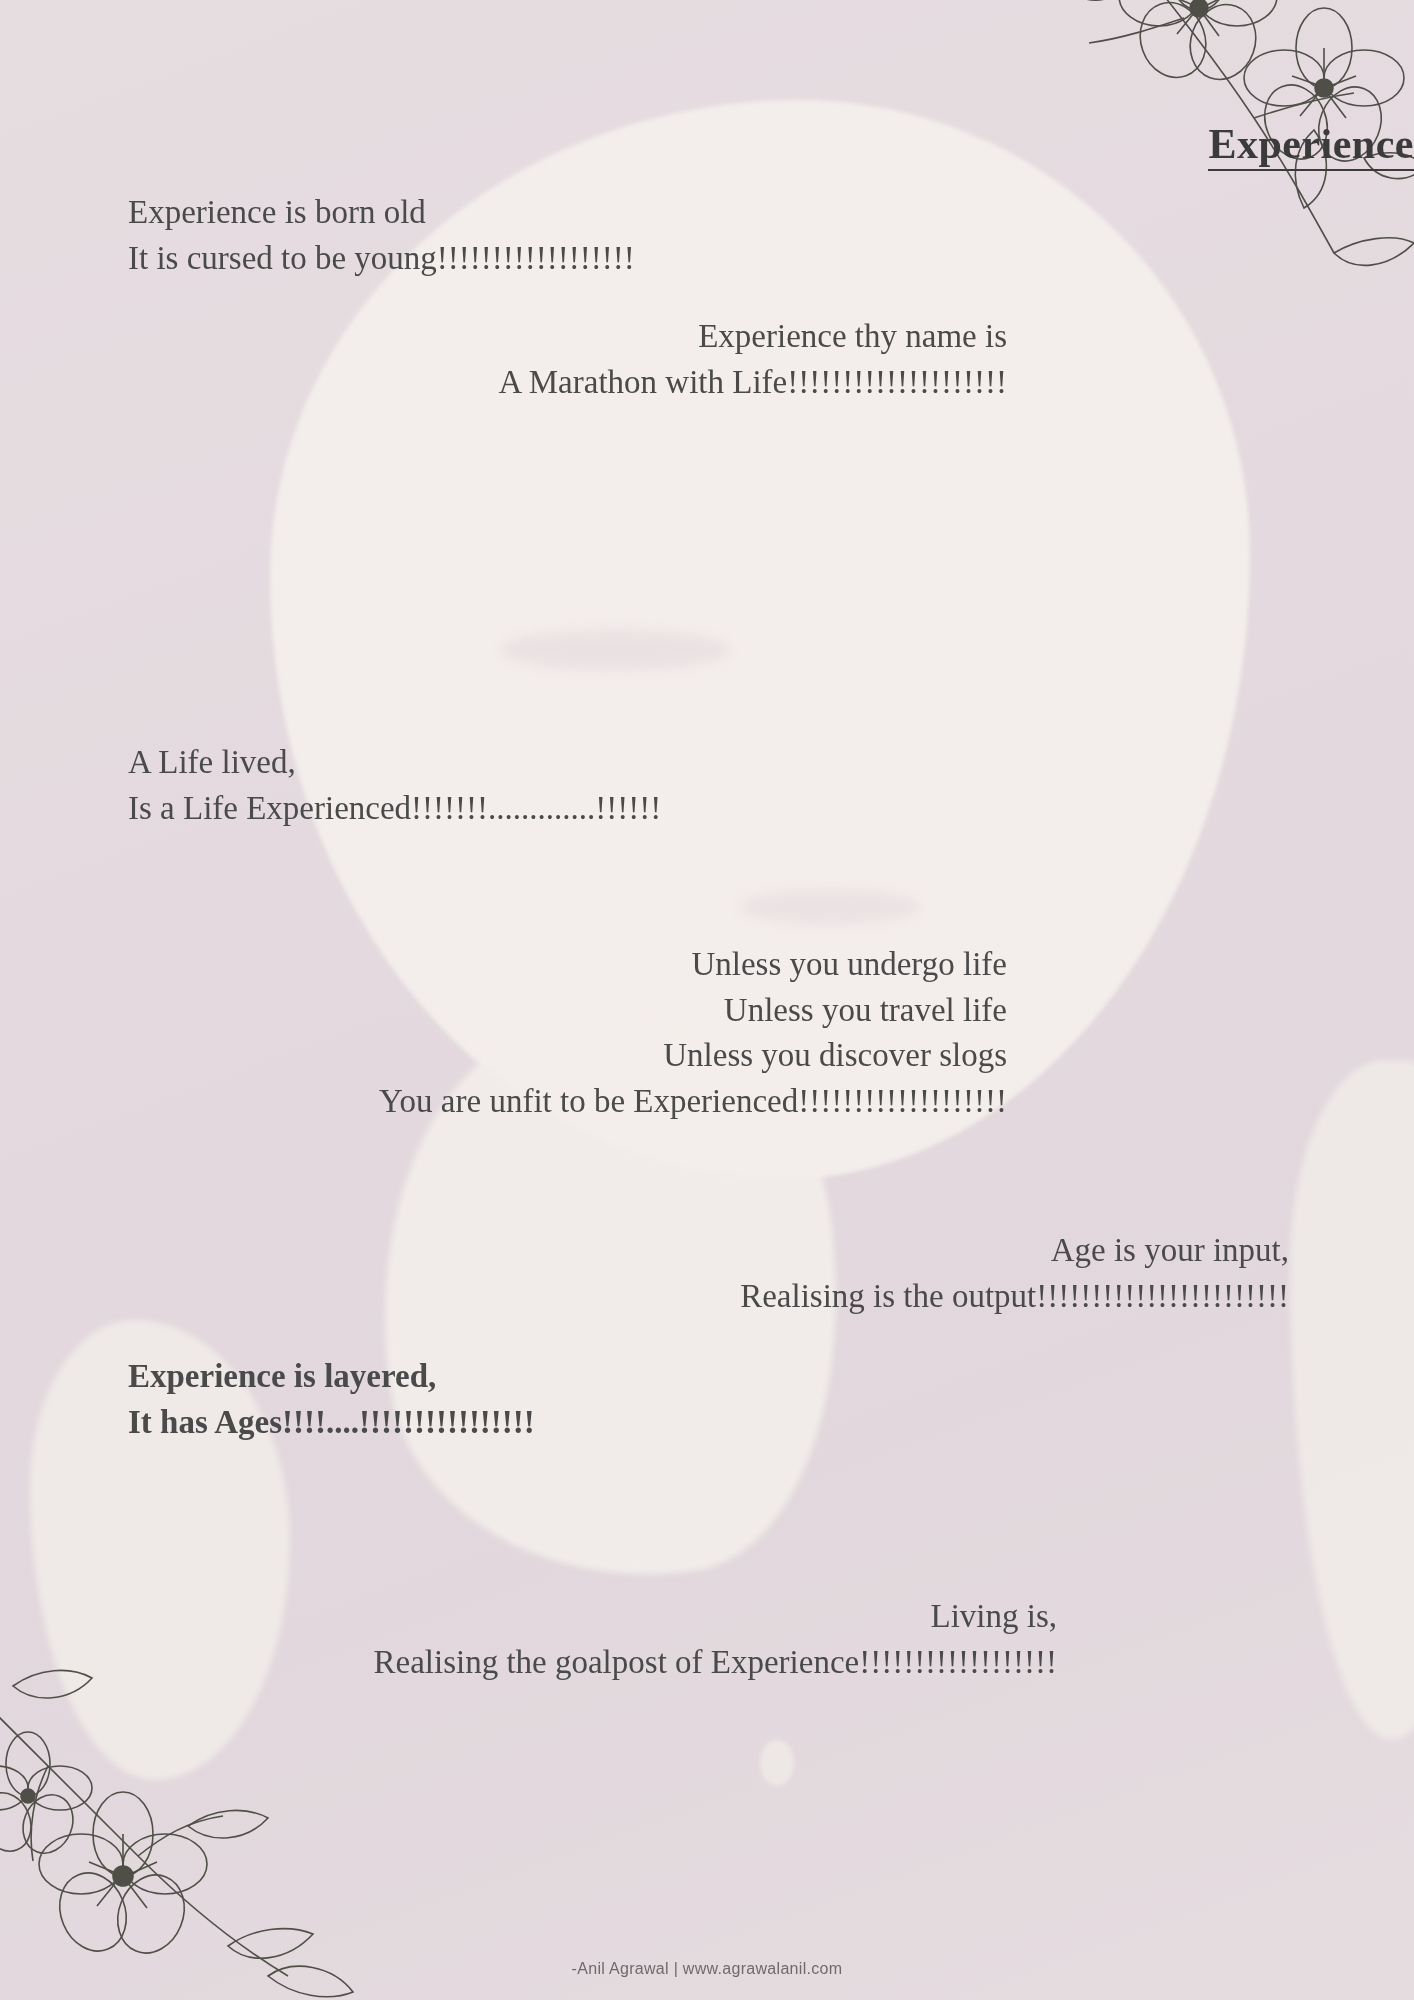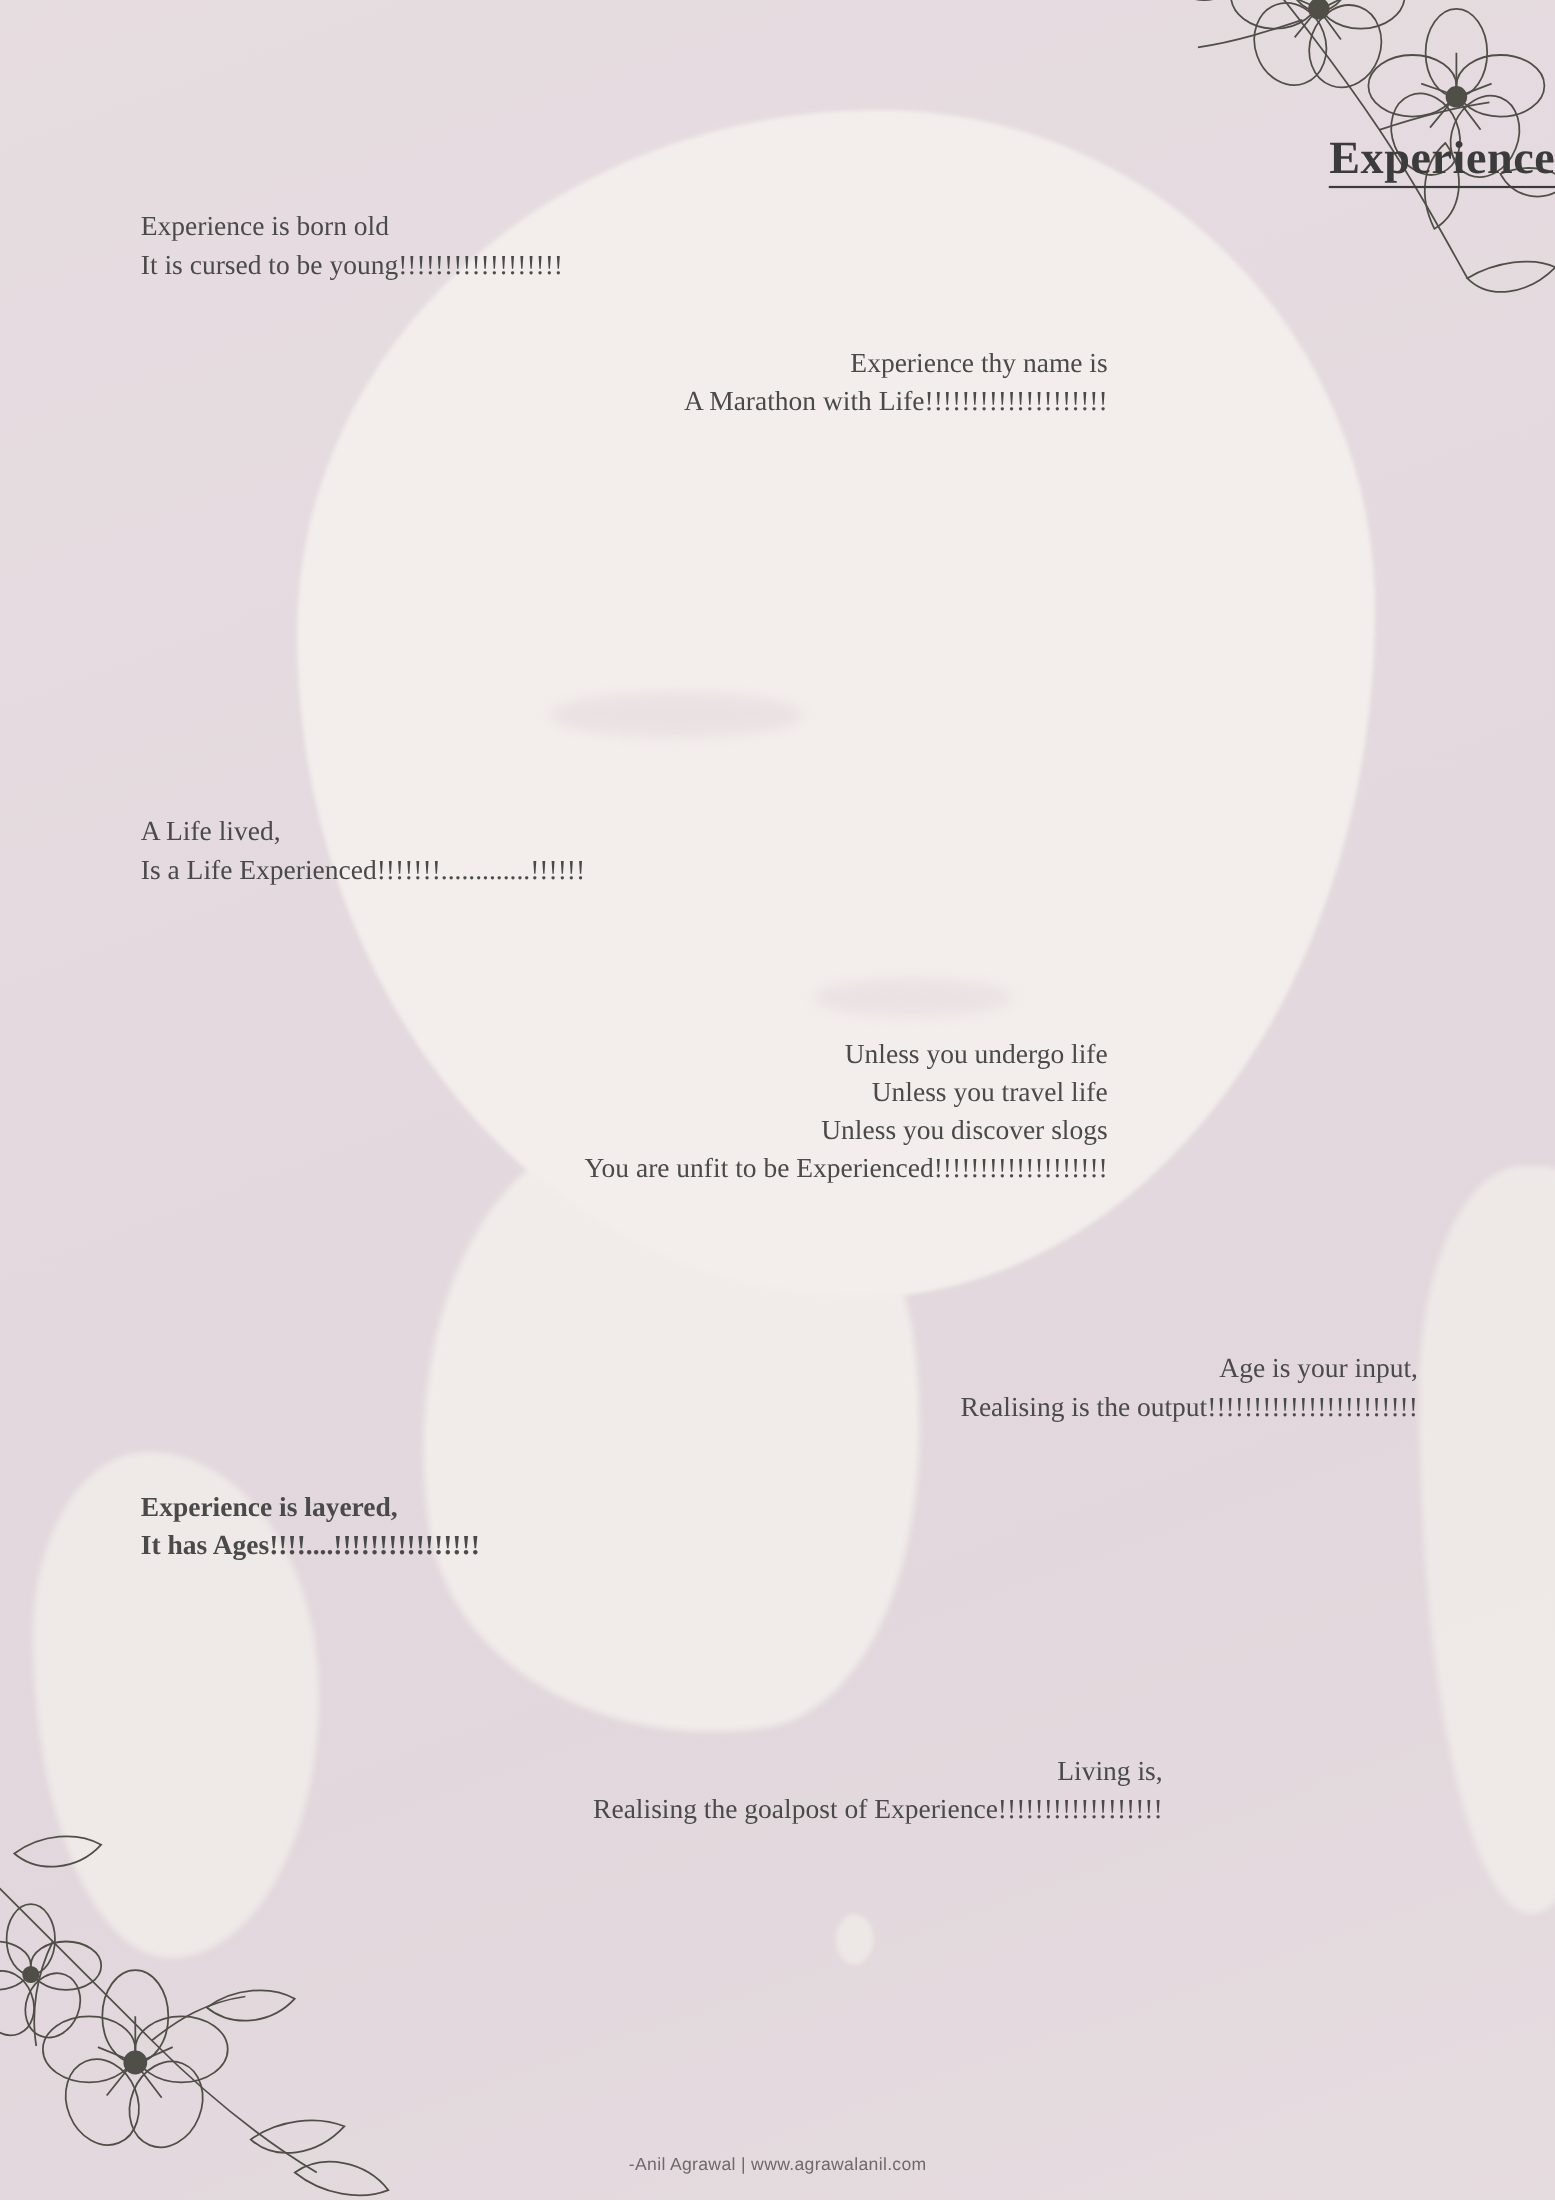--- a/index.html
+++ b/index.html
@@ -124,21 +124,21 @@
     letter-spacing: .5px;
   }
   .title span {
     border-bottom: 2px solid #3b3b3b;
     padding-bottom: 2px;
   }
 
   .stanza {
     position: absolute;
     color: #4a4a4a;
-    font-size: 25px;
+    font-size: 33px;
     line-height: 1.38;
     white-space: nowrap;
   }
   .stanza .line { display: block; }
   .al-left   { text-align: left; }
   .al-center { text-align: right; }
   .al-right  { text-align: right; }
 
   .footer {
     position: absolute;

